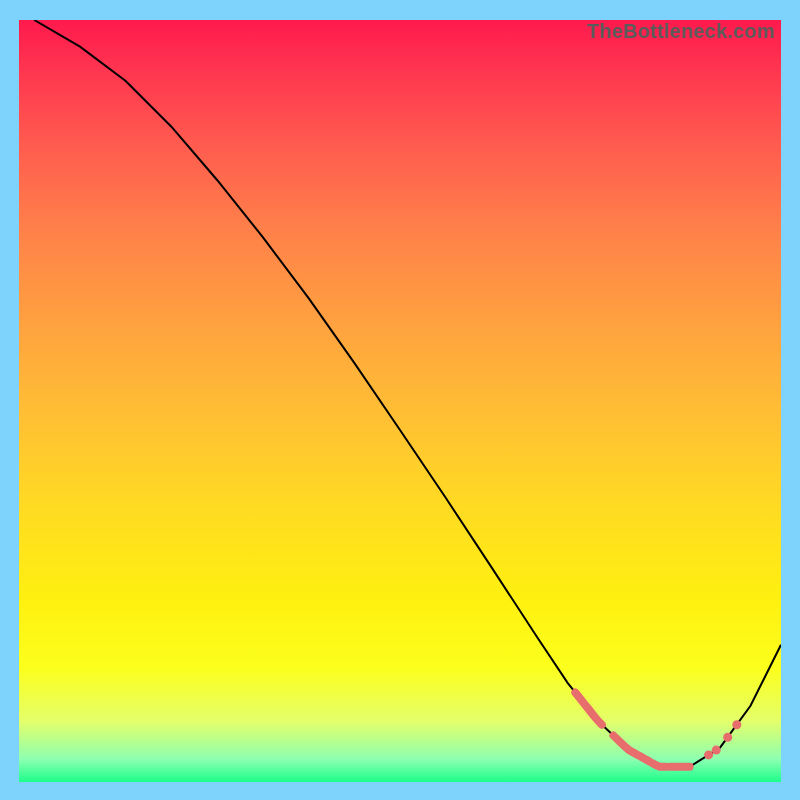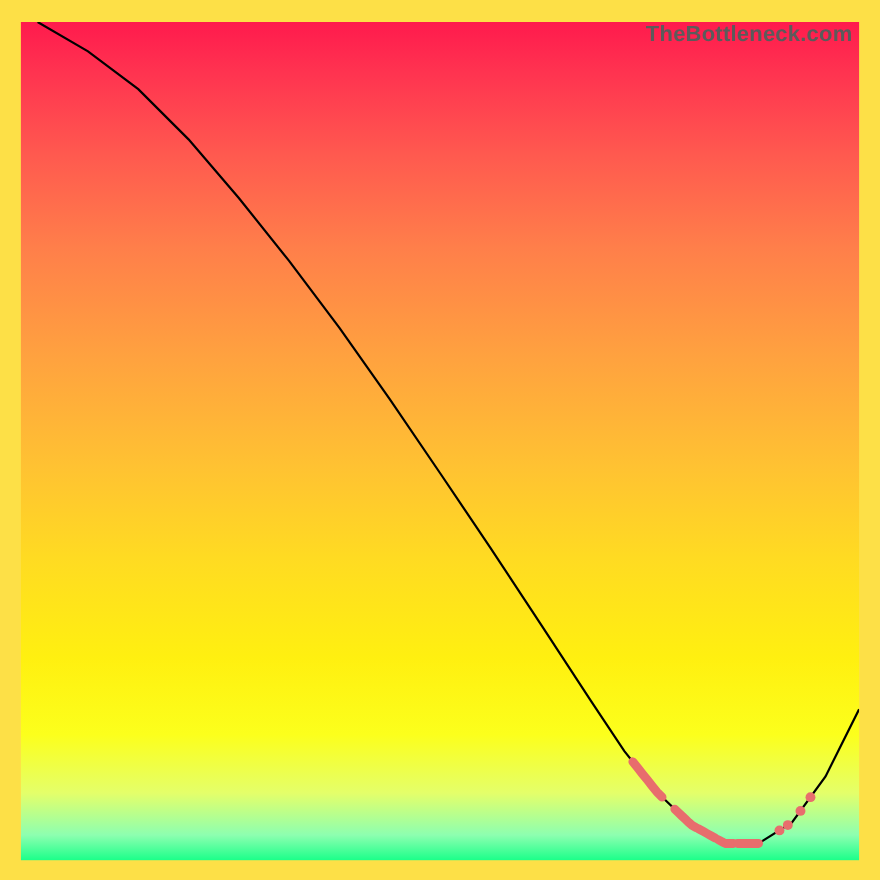--- a/index.html
+++ b/index.html
@@ -1,21 +1,21 @@
 <!DOCTYPE html>
 <html><head>
 <meta charset="utf-8">
 <style>
   * { margin: 0; padding: 0; box-sizing: border-box; }
   html, body { width: 800px; height: 800px; background: #000; overflow: hidden; }
   .frame {
     position: absolute;
     left: 0; top: 0;
     width: 800px; height: 800px;
-    background: #fde047;
+    background: #7dd3fc;
   }
   .plot {
     position: absolute;
     left: 19px; top: 20px;
     width: 762px; height: 762px;
     background: linear-gradient(to bottom,
       #ff1a4d 0%,
       #ff3350 6%,
       #ff5a4f 16%,
       #ff7f4a 27%,

